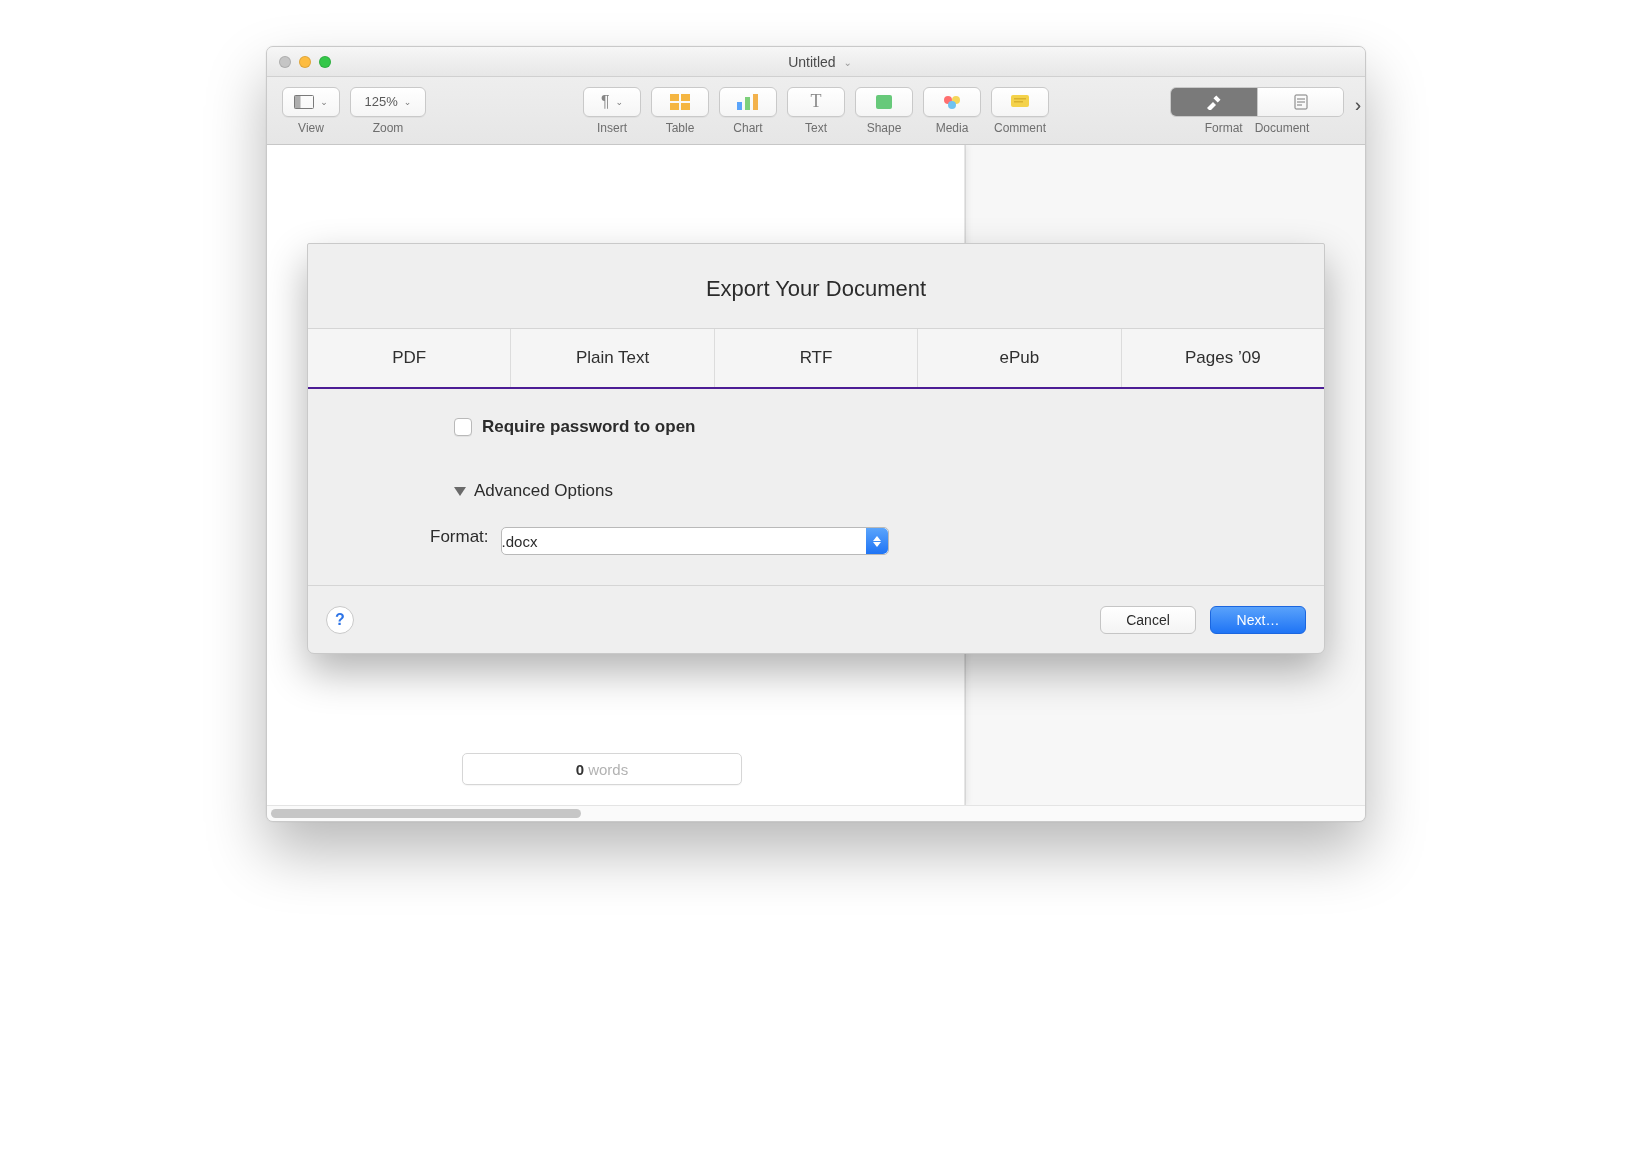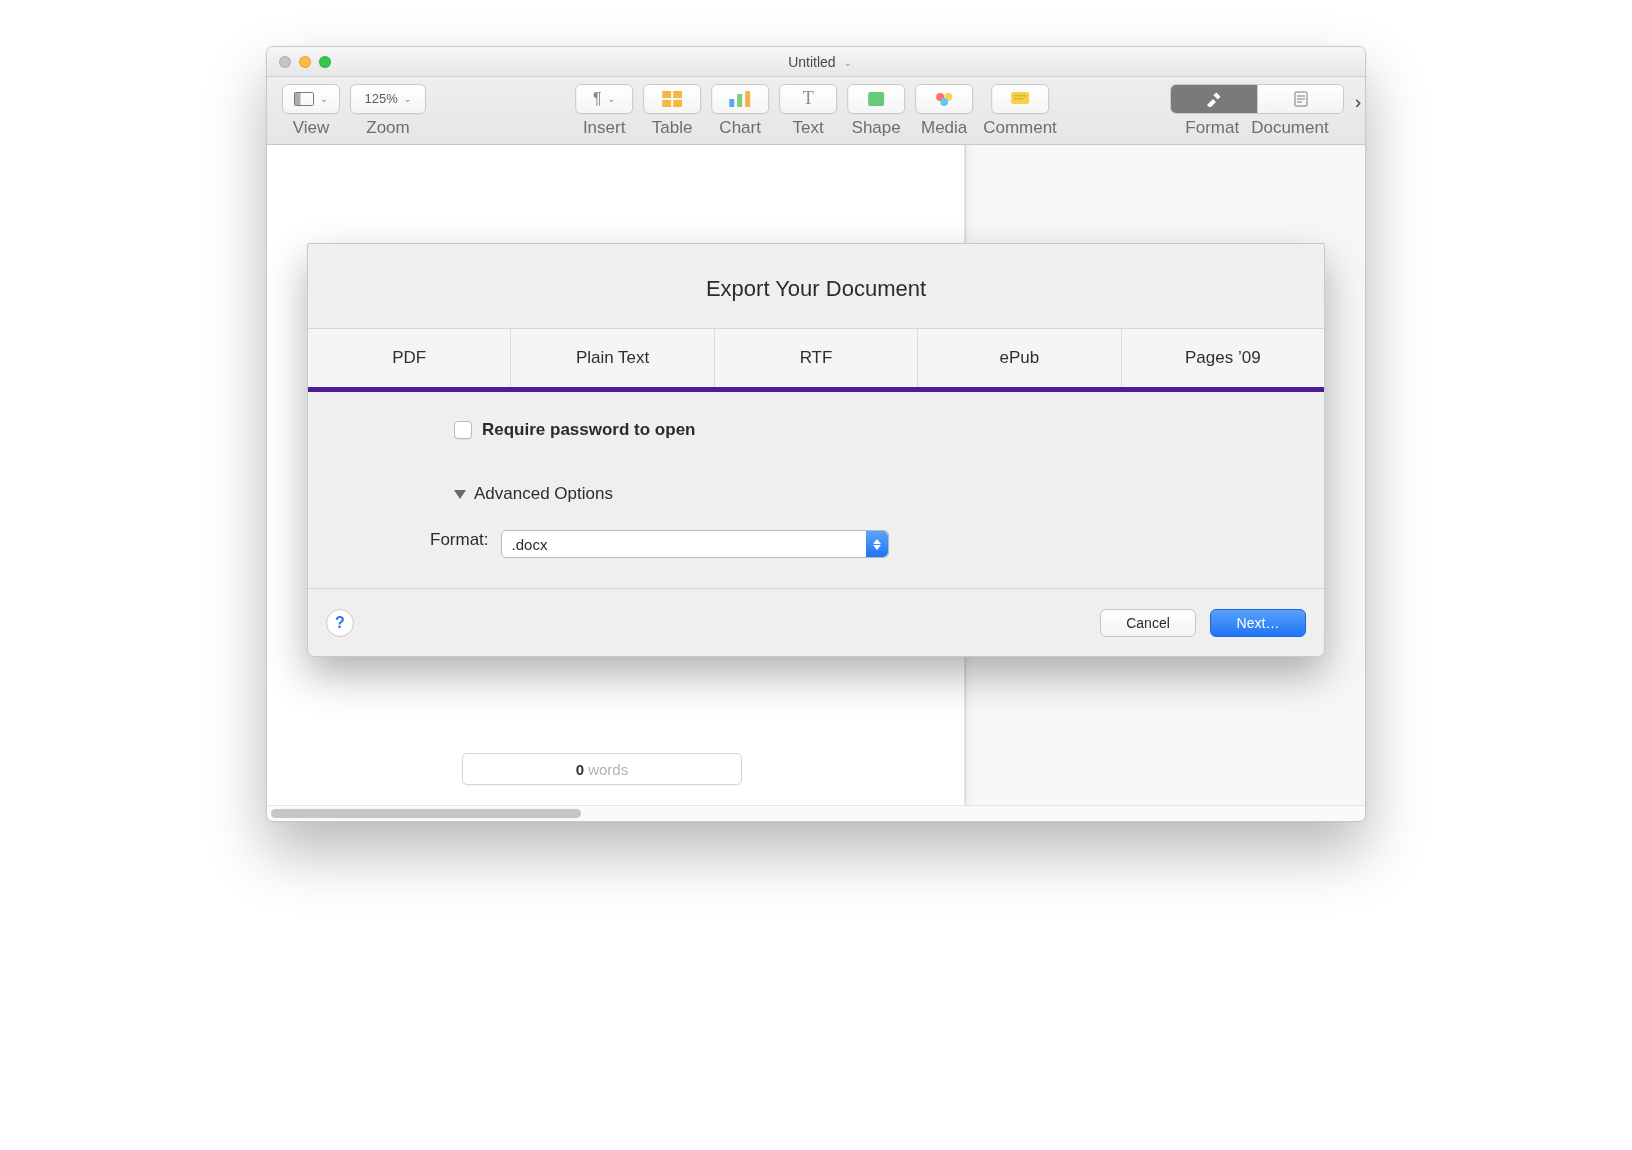--- a/index.html
+++ b/index.html
@@ -102,21 +102,21 @@
     border-radius: 6px;
     display: flex;
     align-items: center;
     justify-content: center;
     box-shadow: 0 1px 0 rgba(0,0,0,0.04);
     font-size: 13px;
     color: #5a5a5a;
     gap: 6px;
   }
   .tb-label {
-    font-size: 17px;
+    font-size: 12px;
     color: #6e6e6e;
     margin-top: 4px;
   }
   .tb-seg {
     display: flex;
     height: 30px;
     border: 1px solid #c9c9c9;
     border-radius: 6px;
     overflow: hidden;
   }
@@ -218,21 +218,21 @@
   .sheet-title {
     text-align: center;
     font-size: 22px;
     font-weight: 500;
     color: #2b2b2b;
     padding: 32px 0 26px;
   }
   .tabs {
     display: flex;
     border-top: 1px solid #d5d5d5;
-    border-bottom: 5px solid #4c1d95;
+    border-bottom: 2px solid #4c1d95;
     background: #f5f5f5;
   }
   .tab {
     flex: 1;
     height: 58px;
     display: flex;
     align-items: center;
     justify-content: center;
     font-size: 17px;
     color: #2f2f2f;
@@ -287,21 +287,20 @@
     display: flex;
     align-items: center;
     width: 388px;
     height: 28px;
     background: #fff;
     border: 1px solid #b9b9b9;
     border-radius: 5px;
     position: relative;
     font-size: 15px;
     color: #2c2c2c;
-    padding-left: 10px;
   }
   .popup .stepper {
     position: absolute;
     right: 0; top: 0;
     width: 22px; height: 100%;
     background: linear-gradient(#5aa4fb,#1f74f5);
     border-top-right-radius: 5px;
     border-bottom-right-radius: 5px;
     display: flex;
     flex-direction: column;

